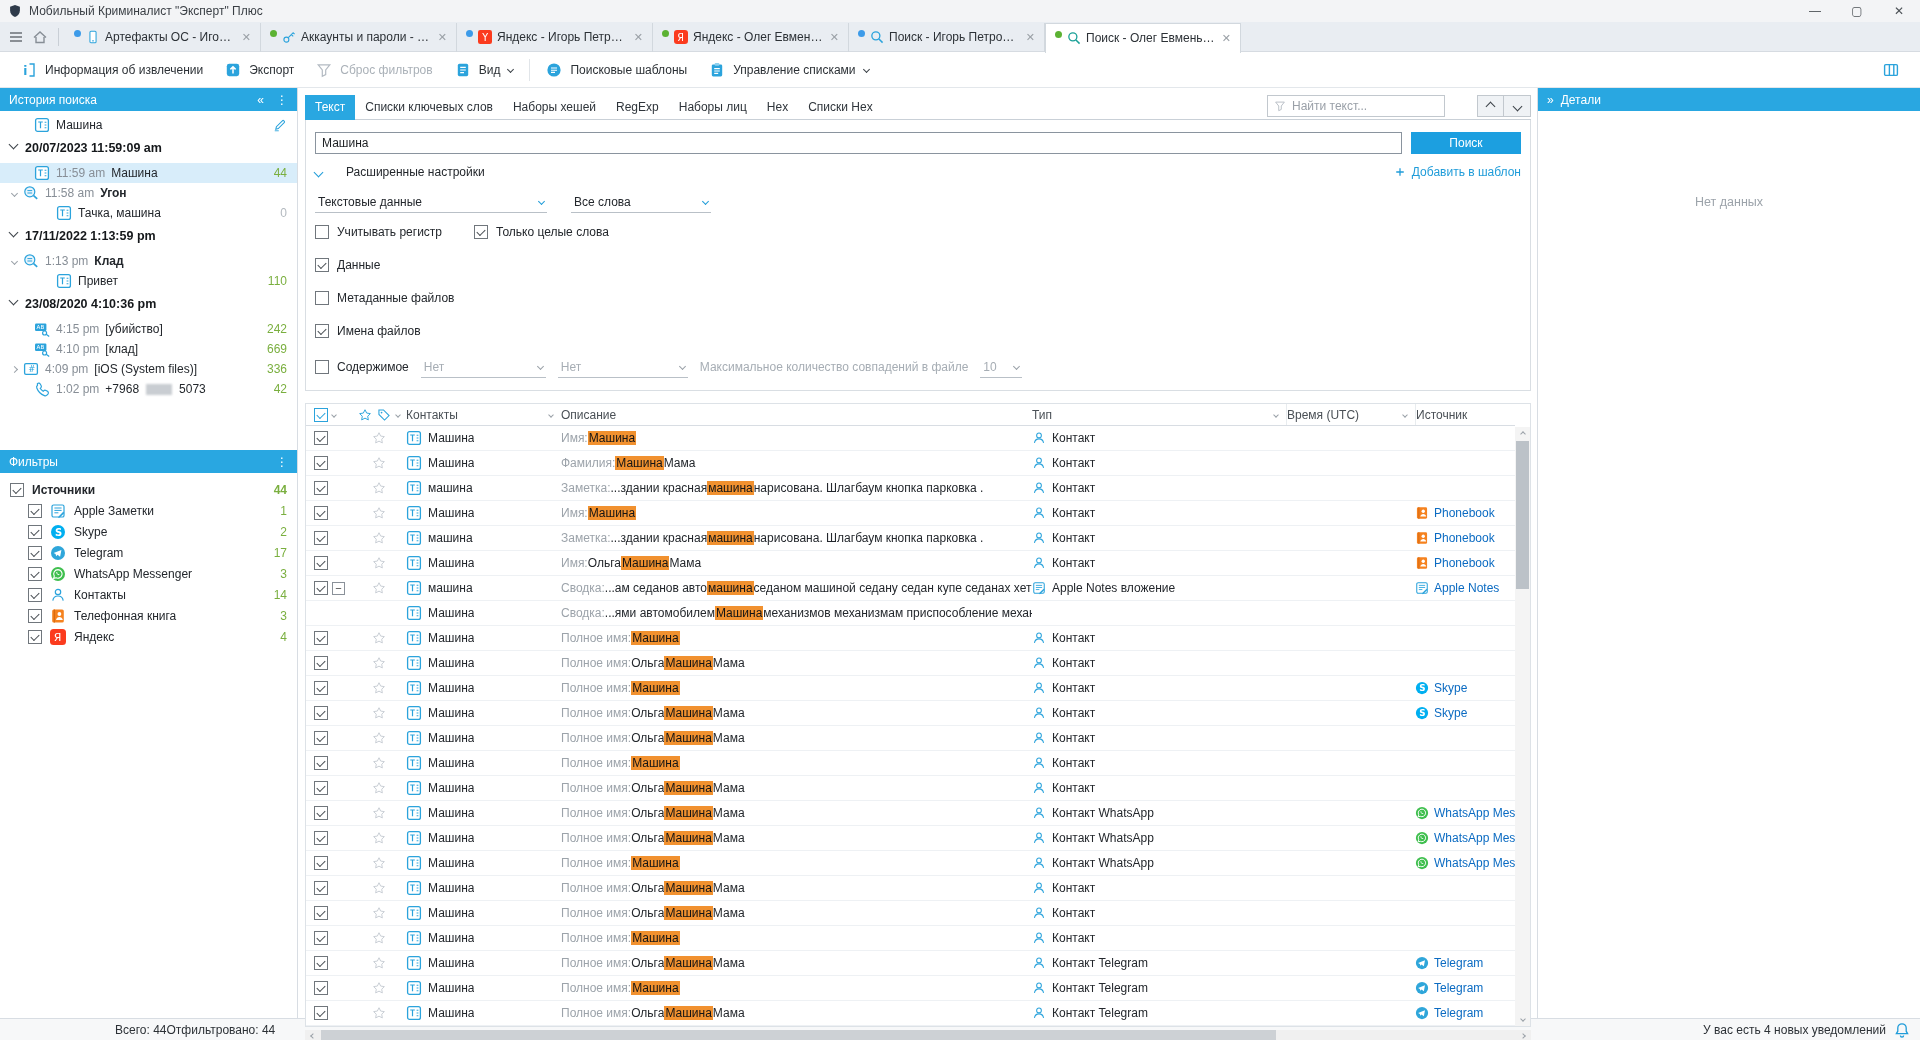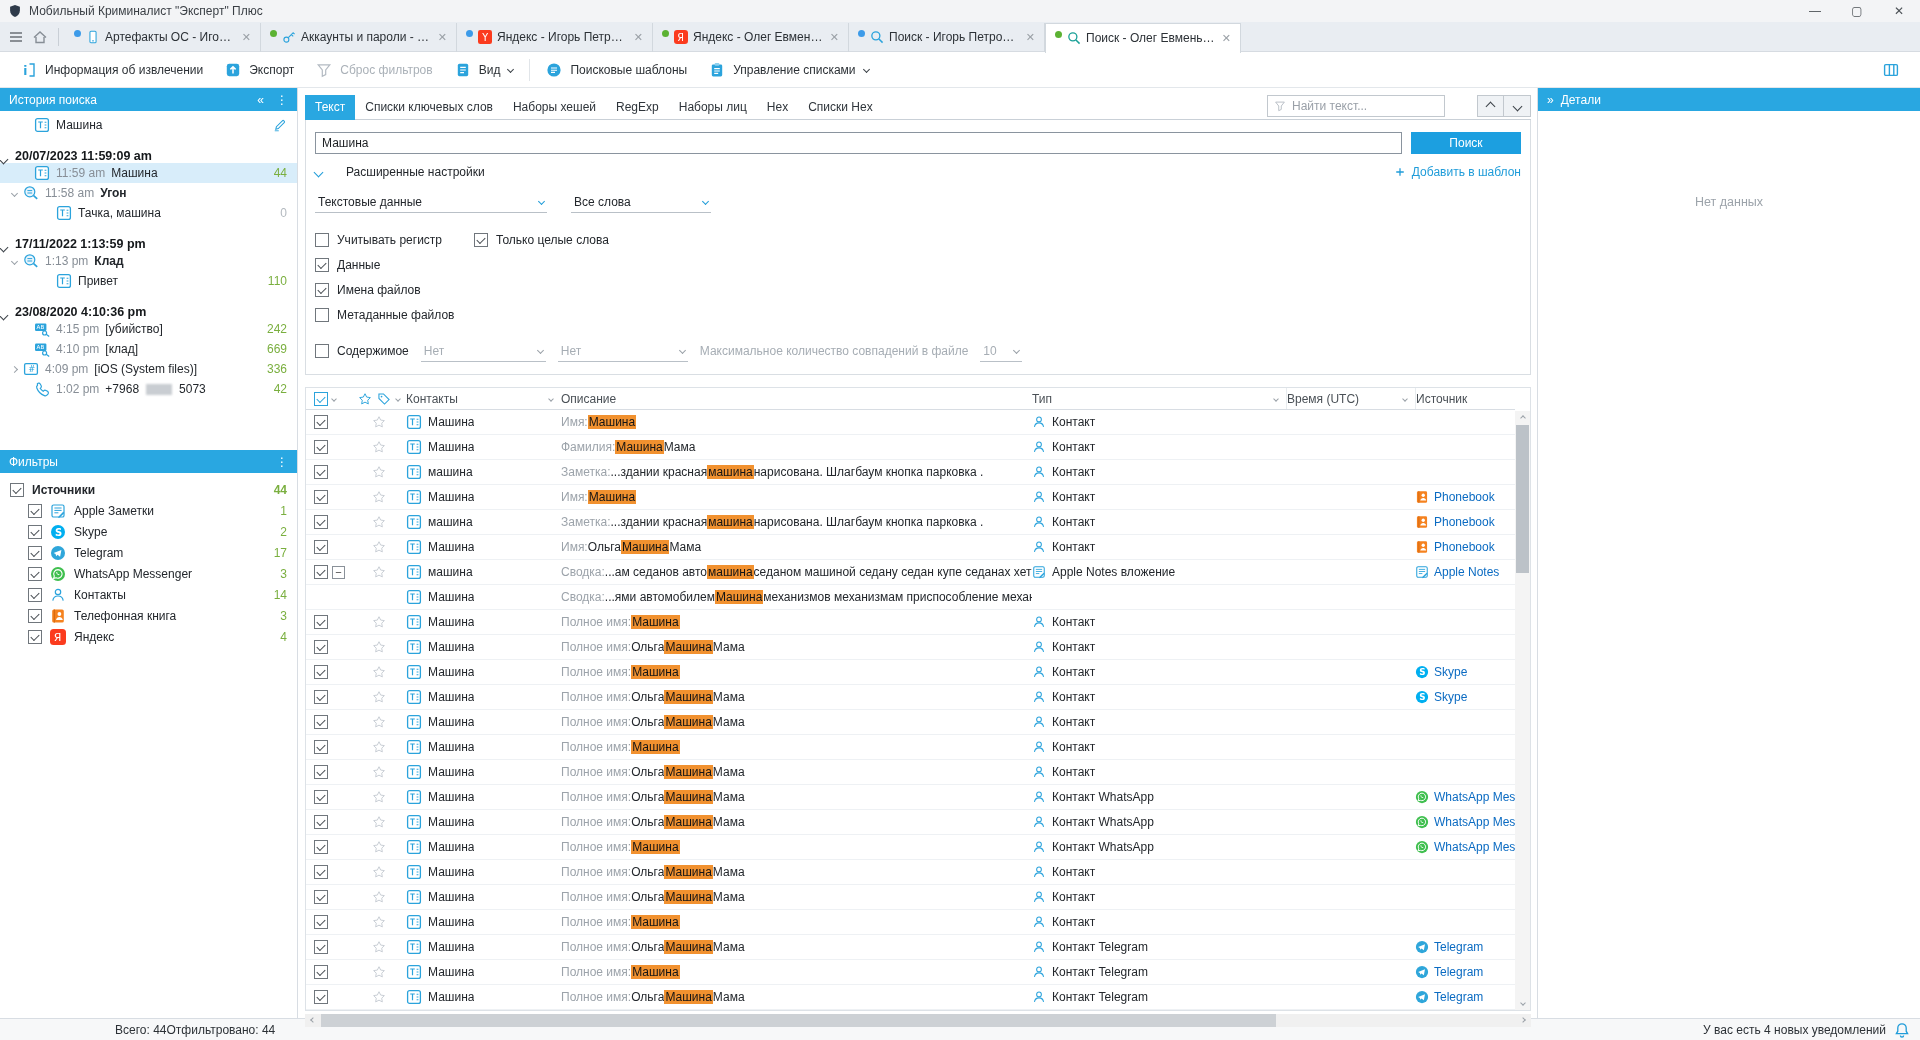--- a/index.html
+++ b/index.html
@@ -54,21 +54,21 @@
 .htree{padding-top:4px}
 .hrow{height:20px;display:flex;align-items:center;gap:6px;padding-right:10px}
 .hrow.ind1{padding-left:34px}
 .hrow.ind1c{padding-left:12px}
 .hrow.ind2{padding-left:56px}
 .hrow .time{color:#878e96}
 .hrow .bold{font-weight:bold}
 .hrow.selected{background:#d8edfa}
 .count{margin-left:auto;color:#7aaf3f}
 .count.gray{color:#b3b9bf}
-.hdate{height:22px;margin-top:6px;display:flex;align-items:flex-end;gap:8px;padding-left:0;font-weight:bold;color:#15181b;font-size:12.5px}
+.hdate{height:22px;margin-top:6px;display:flex;align-items:flex-start;gap:8px;padding-left:10px;font-weight:bold;color:#15181b;font-size:12.5px}
 .maskbox{display:inline-block;width:26px;height:11px;background:#c9cdd2;filter:blur(1px);margin:0 1px}
 .hrow .editic{margin-left:auto}
 .filters-panel{flex:1;display:flex;flex-direction:column}
 .flist{padding-top:6px}
 .frow{height:21px;display:flex;align-items:center;gap:8px;padding:0 10px 0 28px}
 .frow.group{padding-left:10px;font-weight:bold}
 
 .main{flex:1;display:flex;flex-direction:column;padding:7px 4px 0 7px;background:#fff;min-width:0}
 .stabs-row{display:flex;align-items:center;height:25px;border-bottom:1px solid #c9d0d7;flex:0 0 auto}
 .stabs{display:flex;height:25px}
@@ -83,24 +83,24 @@
 .qrow{display:flex;gap:9px}
 .qinput{flex:1;height:22px;border:1px solid #8a949e;padding:0 6px;font:inherit;color:#1c1f22}
 .qbtn{width:110px;height:22px;background:#1c9fe0;color:#fff;border:none;font:inherit}
 .adv-row{display:flex;align-items:center;margin-top:11px}
 .adv{display:flex;gap:24px;align-items:center;color:#23272c}
 .addtpl{margin-left:auto;color:#1f9cd9;display:flex;gap:6px;align-items:center}
 .selrow{display:flex;gap:24px;margin-top:12px}
 .uselect{display:flex;align-items:center;justify-content:space-between;border-bottom:1px solid #b9c0c7;height:22px;padding:0 3px;color:#23272c}
 .uselect.gray{color:#a6adb4}
 .w232{width:232px}.w140{width:140px}.w125{width:125px}.w130{width:130px}.w42{width:42px}
-.cbrow{display:flex;gap:32px;margin-top:20px}
+.cbrow{display:flex;gap:32px;margin-top:12px}
 .cbitem{display:flex;gap:8px;align-items:center}
 .searchin-label{margin-top:16px}
-.si{margin-top:11px;display:flex}
+.si{margin-top:19px;display:flex}
 .content-row{display:flex;align-items:center;gap:12px;margin-top:18px;color:#a6adb4}
 .content-row .dark{color:#23272c}
 
 .table{margin-top:12px;border:1px solid #dde2e7;position:relative;flex:0 0 auto;padding-right:15px;background:#fff}
 .thead{height:22px;display:flex;align-items:center;border-bottom:1px solid #d8dde3;color:#4a5056}
 .cell{display:flex;align-items:center;min-width:0}
 .c-check{width:46px;padding-left:8px;gap:4px}
 .c-star{width:54px;justify-content:center;gap:5px}
 .c-val{width:155px;gap:6px}
 .c-desc{flex:1;overflow:hidden;white-space:nowrap}
@@ -615,26 +615,26 @@
           <span class="cb checked" id="cb-whole"></span>
           <span>Только целые слова</span>
         </label>
       </div>
       <div id="search-in-list">
           <label class="cbitem si">
             <span class="cb checked"></span>
             <span>Данные</span>
           </label>
           <label class="cbitem si">
+            <span class="cb"></span>
+            <span>Метаданные файлов</span>
+          </label>
+          <label class="cbitem si">
             <span class="cb checked"></span>
             <span>Имена файлов</span>
-          </label>
-          <label class="cbitem si">
-            <span class="cb"></span>
-            <span>Метаданные файлов</span>
           </label>
         </div>
       <div class="content-row">
         <label class="cbitem">
           <span class="cb" id="cb-content"></span>
           <span class="dark">Содержимое</span>
         </label>
         <div class="uselect gray w125">
           <span>Нет</span>
           <span class="chv down gray sm"></span>

